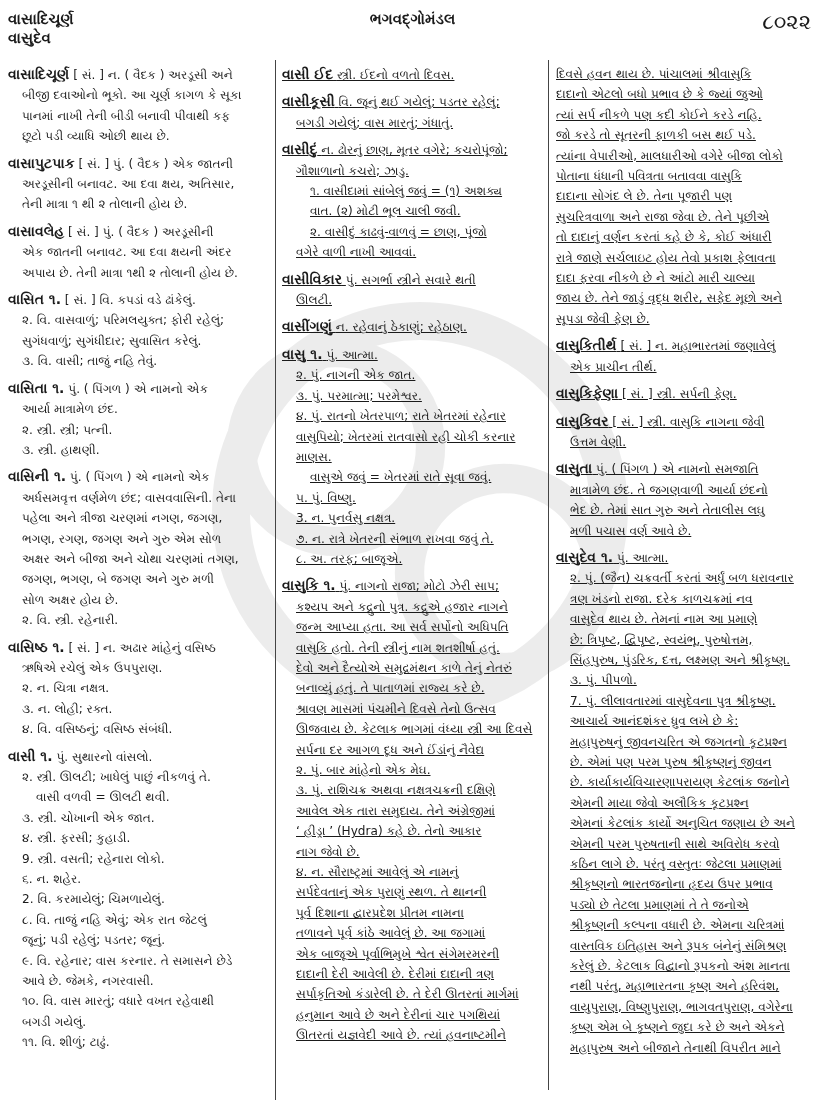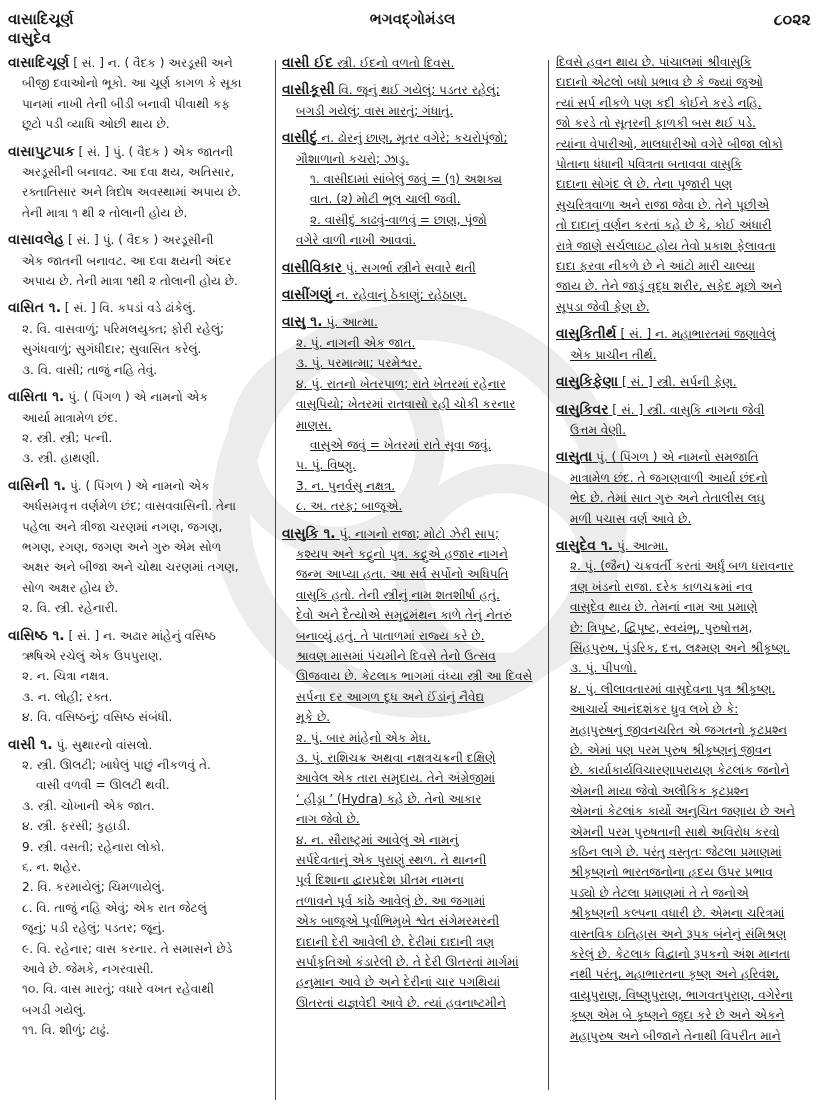--- a/index.html
+++ b/index.html
@@ -3,22 +3,22 @@
 <meta charset="utf-8">
 <style>
   html, body { margin:0; padding:0; background:#ffffff; }
   body { width:825px; height:1113px; overflow:hidden; position:relative;
          font-family:"DejaVu Sans", sans-serif; color:#1a1a1a; }
   .watermark { position:absolute; left:210px; top:300px; width:420px; height:420px;
                pointer-events:none; opacity:0.07; }
   .header { position:absolute; left:0; top:0; width:825px; height:52px; }
   .h-left { position:absolute; left:8px; top:10px; font-weight:bold; font-size:15px; line-height:19px; }
   .h-center { position:absolute; left:0; width:825px; top:10px; text-align:center; font-weight:bold; font-size:15px; }
-  .h-right { position:absolute; right:14px; top:10px; font-size:16px; font-weight:bold; }
-  .col { position:absolute; top:52px; font-size:12.1px; line-height:20.4px; }
+  .h-right { position:absolute; right:14px; top:10px; font-size:21px; font-weight:normal; }
+  .col { position:absolute; top:64px; font-size:12.1px; line-height:20.4px; }
   .col1 { left:8px; width:258px; }
   .col2 { left:282px; width:262px;text-decoration:underline; }
   .col3 { left:556px; width:262px;text-decoration:underline; }
   .sep { position:absolute; top:60px; width:1px; background:#444; }
   .sep1 { left:275px; height:1040px; }
   .sep2 { left:548px; height:1030px; }
   .entry { margin:0 0 6px 0; text-align:justify; }
   .hw { font-weight:bold; font-size:14px; }
   .line { display:block; padding-left:14px; text-indent:0; }
   .first { display:block; }
@@ -48,21 +48,20 @@
 <div class="col col1">
     <div class="entry">
       <span class="first"><span class="hw">વાસાદિચૂર્ણ</span> <span>[ સં. ] ન. ( વૈદક ) અરડૂસી અને</span></span>
       <span class="line">બીજી દવાઓનો ભૂકો. આ ચૂર્ણ કાગળ કે સૂકા</span>
       <span class="line">પાનમાં નાખી તેની બીડી બનાવી પીવાથી કફ</span>
       <span class="line">છૂટો પડી વ્યાધિ ઓછી થાય છે.</span>
     </div>
     <div class="entry">
       <span class="first"><span class="hw">વાસાપુટપાક</span> <span>[ સં. ] પું. ( વૈદક ) એક જાતની</span></span>
       <span class="line">અરડૂસીની બનાવટ. આ દવા ક્ષય, અતિસાર,</span>
-      <span class="line">રક્તાતિસાર અને ત્રિદોષ અવસ્થામાં અપાય છે.</span>
       <span class="line">તેની માત્રા ૧ થી ૨ તોલાની હોય છે.</span>
     </div>
     <div class="entry">
       <span class="first"><span class="hw">વાસાવલેહ</span> <span>[ સં. ] પું. ( વૈદક ) અરડૂસીની</span></span>
       <span class="line">એક જાતની બનાવટ. આ દવા ક્ષયની અંદર</span>
       <span class="line">અપાય છે. તેની માત્રા ૧થી ૨ તોલાની હોય છે.</span>
     </div>
     <div class="entry">
       <span class="first"><span class="hw">વાસિત ૧.</span> <span>[ સં. ] વિ. કપડાં વડે ઢાંકેલું.</span></span>
       <span class="line">૨. વિ. વાસવાળું; પરિમલયુક્ત; ફોરી રહેલું;</span>
@@ -74,20 +73,21 @@
       <span class="line">આર્યા માત્રામેળ છંદ.</span>
       <span class="line">૨. સ્ત્રી. સ્ત્રી; પત્ની.</span>
       <span class="line">૩. સ્ત્રી. હાથણી.</span>
     </div>
     <div class="entry">
       <span class="first"><span class="hw">વાસિની ૧.</span> <span>પું. ( પિંગળ ) એ નામનો એક</span></span>
       <span class="line">અર્ધસમવૃત્ત વર્ણમેળ છંદ; વાસવવાસિની. તેના</span>
       <span class="line">પહેલા અને ત્રીજા ચરણમાં નગણ, જગણ,</span>
       <span class="line">ભગણ, રગણ, જગણ અને ગુરુ એમ સોળ</span>
       <span class="line">અક્ષર અને બીજા અને ચોથા ચરણમાં તગણ,</span>
+      <span class="line">જગણ, ભગણ, બે જગણ અને ગુરુ મળી</span>
       <span class="line">સોળ અક્ષર હોય છે.</span>
       <span class="line">૨. વિ. સ્ત્રી. રહેનારી.</span>
     </div>
     <div class="entry">
       <span class="first"><span class="hw">વાસિષ્ઠ ૧.</span> <span>[ સં. ] ન. અઢાર માંહેનું વસિષ્ઠ</span></span>
       <span class="line">ઋષિએ રચેલું એક ઉપપુરાણ.</span>
       <span class="line">૨. ન. ચિત્રા નક્ષત્ર.</span>
       <span class="line">૩. ન. લોહી; રક્ત.</span>
       <span class="line">૪. વિ. વસિષ્ઠનું; વસિષ્ઠ સંબંધી.</span>
     </div>
@@ -120,47 +120,48 @@
     <div class="entry">
       <span class="first"><span class="hw">વાસીદું</span> <span>ન. ઢોરનું છાણ, મૂતર વગેરે; કચરોપૂંજો;</span></span>
       <span class="line">ગૌશાળાનો કચરો; ઝાડુ.</span>
       <span class="ex">૧. વાસીદામાં સાંબેલું જવું = (૧) અશક્ય</span>
       <span class="ex">વાત. (૨) મોટી ભૂલ ચાલી જવી.</span>
       <span class="ex">૨. વાસીદું કાઢવું-વાળવું = છાણ, પૂંજો</span>
       <span class="line">વગેરે વાળી નાખી આવવાં.</span>
     </div>
     <div class="entry">
       <span class="first"><span class="hw">વાસીવિકાર</span> <span>પું. સગર્ભા સ્ત્રીને સવારે થતી</span></span>
+      <span class="line">ઊલટી.</span>
     </div>
     <div class="entry">
       <span class="first"><span class="hw">વાસીંગણું</span> <span>ન. રહેવાનું ઠેકાણું; રહેઠાણ.</span></span>
     </div>
     <div class="entry">
       <span class="first"><span class="hw">વાસુ ૧.</span> <span>પું. આત્મા.</span></span>
       <span class="line">૨. પું. નાગની એક જાત.</span>
       <span class="line">૩. પું. પરમાત્મા; પરમેશ્વર.</span>
       <span class="line">૪. પું. રાતનો ખેતરપાળ; રાતે ખેતરમાં રહેનાર</span>
       <span class="line">વાસુપિયો; ખેતરમાં રાતવાસો રહી ચોકી કરનાર</span>
       <span class="line">માણસ.</span>
       <span class="ex">વાસુએ જવું = ખેતરમાં રાતે સૂવા જવું.</span>
       <span class="line">૫. પું. વિષ્ણુ.</span>
       <span class="line">3. ન. પુનર્વસુ નક્ષત્ર.</span>
+      <span class="line">૭. ન. રાત્રે ખેતરની સંભાળ રાખવા જવું તે.</span>
       <span class="line">૮. અ. તરફ; બાજૂએ.</span>
     </div>
     <div class="entry">
       <span class="first"><span class="hw">વાસુકિ ૧.</span> <span>પું. નાગનો રાજા; મોટો ઝેરી સાપ;</span></span>
       <span class="line">કશ્યપ અને કદ્રુનો પુત્ર. કદ્રુએ હજાર નાગને</span>
       <span class="line">જન્મ આપ્યા હતા. આ સર્વ સર્પોનો અધિપતિ</span>
       <span class="line">વાસુકિ હતો. તેની સ્ત્રીનું નામ શતશીર્ષા હતું.</span>
       <span class="line">દેવો અને દૈત્યોએ સમુદ્રમંથન કાળે તેનું નેતરું</span>
       <span class="line">બનાવ્યું હતું. તે પાતાળમાં રાજ્ય કરે છે.</span>
       <span class="line">શ્રાવણ માસમાં પંચમીને દિવસે તેનો ઉત્સવ</span>
       <span class="line">ઊજવાય છે. કેટલાક ભાગમાં વંધ્યા સ્ત્રી આ દિવસે</span>
       <span class="line">સર્પના દર આગળ દૂધ અને ઈંડાંનું નૈવેદ્ય</span>
-      <span class="line">મૂકે છે.</span>
       <span class="line">૨. પું. બાર માંહેનો એક મેઘ.</span>
       <span class="line">૩. પું. રાશિચક્ર અથવા નક્ષત્રચક્રની દક્ષિણે</span>
       <span class="line">આવેલ એક તારા સમુદાય. તેને અંગ્રેજીમાં</span>
       <span class="line">‘ હીડ્રા ’ (Hydra) કહે છે. તેનો આકાર</span>
       <span class="line">નાગ જેવો છે.</span>
       <span class="line">૪. ન. સૌરાષ્ટ્રમાં આવેલું એ નામનું</span>
       <span class="line">સર્પદેવતાનું એક પુરાણું સ્થળ. તે થાનની</span>
       <span class="line">પૂર્વ દિશાના દ્વારપ્રદેશ પ્રીતમ નામના</span>
       <span class="line">તળાવને પૂર્વ કાંઠે આવેલું છે. આ જગામાં</span>
       <span class="line">એક બાજૂએ પૂર્વાભિમુખે શ્વેત સંગેમરમરની</span>
@@ -204,21 +205,21 @@
       <span class="line">મળી પચાસ વર્ણ આવે છે.</span>
     </div>
     <div class="entry">
       <span class="first"><span class="hw">વાસુદેવ ૧.</span> <span>પું. આત્મા.</span></span>
       <span class="line">૨. પું. (જૈન) ચક્રવર્તી કરતાં અર્ધું બળ ધરાવનાર</span>
       <span class="line">ત્રણ ખંડનો રાજા. દરેક કાળચક્રમાં નવ</span>
       <span class="line">વાસુદેવ થાય છે. તેમનાં નામ આ પ્રમાણે</span>
       <span class="line">છે: ત્રિપૃષ્ટ, દ્વિપૃષ્ટ, સ્વયંભૂ, પુરુષોત્તમ,</span>
       <span class="line">સિંહપુરુષ, પુંડરિક, દત્ત, લક્ષ્મણ અને શ્રીકૃષ્ણ.</span>
       <span class="line">૩. પું. પીપળો.</span>
-      <span class="line">૪. પું. લીલાવતારમાં વાસુદેવના પુત્ર શ્રીકૃષ્ણ.</span>
+      <span class="line">7. પું. લીલાવતારમાં વાસુદેવના પુત્ર શ્રીકૃષ્ણ.</span>
       <span class="line">આચાર્ય આનંદશંકર ધ્રુવ લખે છે કે:</span>
       <span class="line">મહાપુરુષનું જીવનચરિત એ જગતનો કૂટપ્રશ્ન</span>
       <span class="line">છે. એમાં પણ પરમ પુરુષ શ્રીકૃષ્ણનું જીવન</span>
       <span class="line">છે. કાર્યાકાર્યવિચારણાપરાયણ કેટલાંક જનોને</span>
       <span class="line">એમની માયા જેવો અલૌકિક કૂટપ્રશ્ન</span>
       <span class="line">એમનાં કેટલાંક કાર્યો અનુચિત જણાય છે અને</span>
       <span class="line">એમની પરમ પુરુષતાની સાથે અવિરોધ કરવો</span>
       <span class="line">કઠિન લાગે છે. પરંતુ વસ્તુતઃ જેટલા પ્રમાણમાં</span>
       <span class="line">શ્રીકૃષ્ણનો ભારતજનોના હૃદય ઉપર પ્રભાવ</span>
       <span class="line">પડ્યો છે તેટલા પ્રમાણમાં તે તે જનોએ</span>

